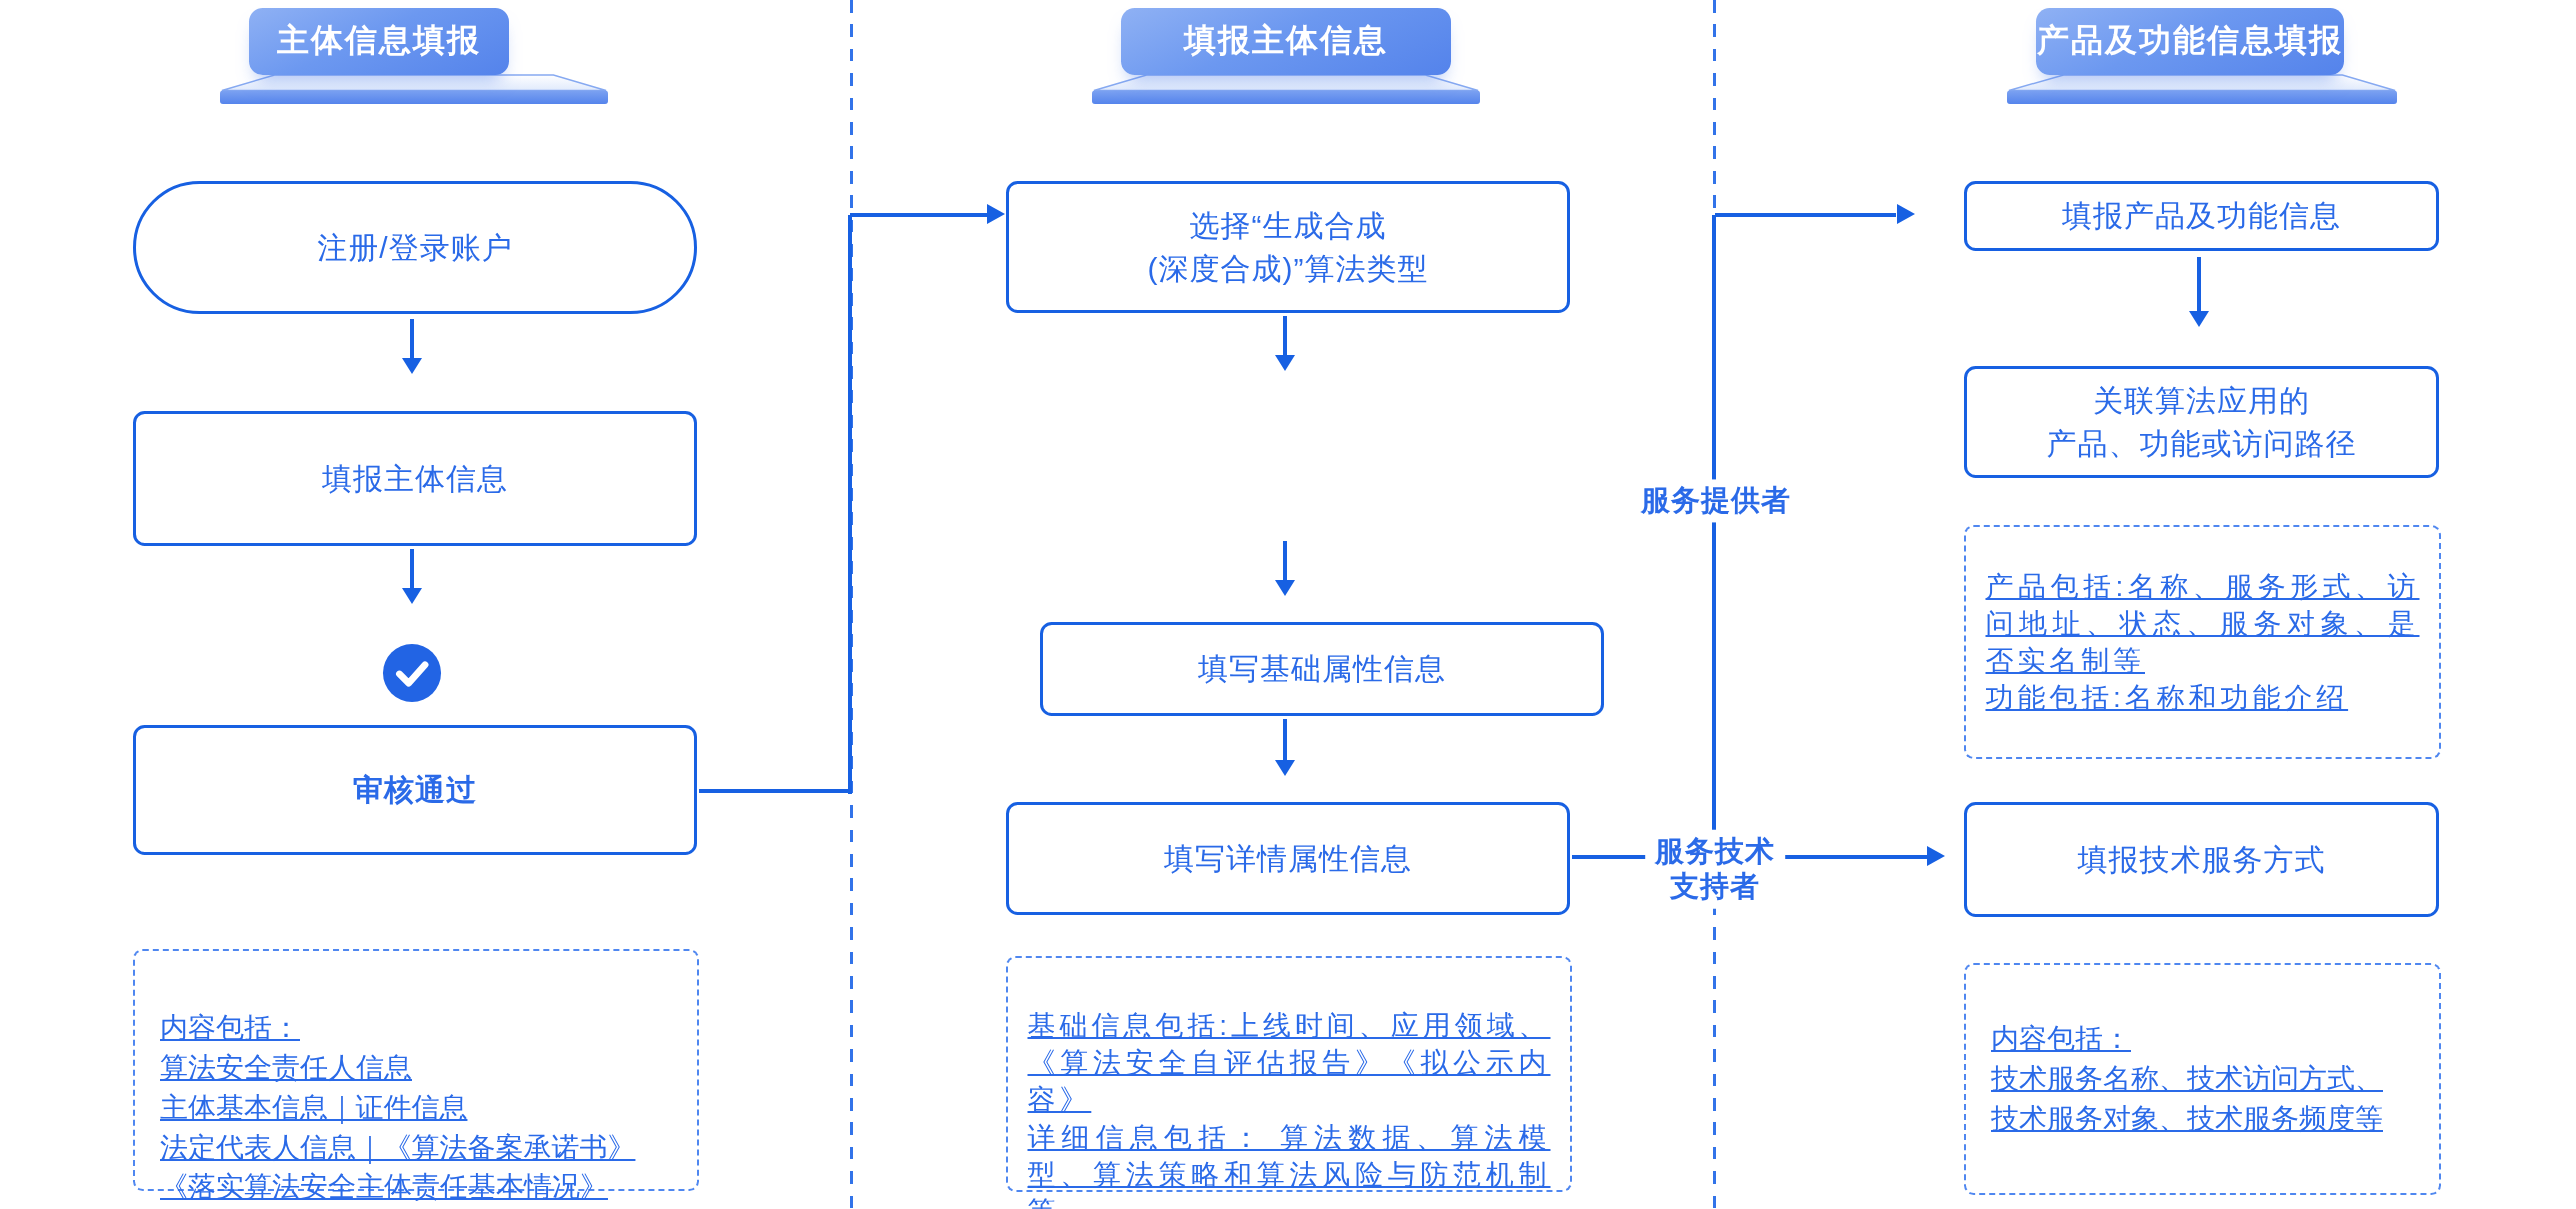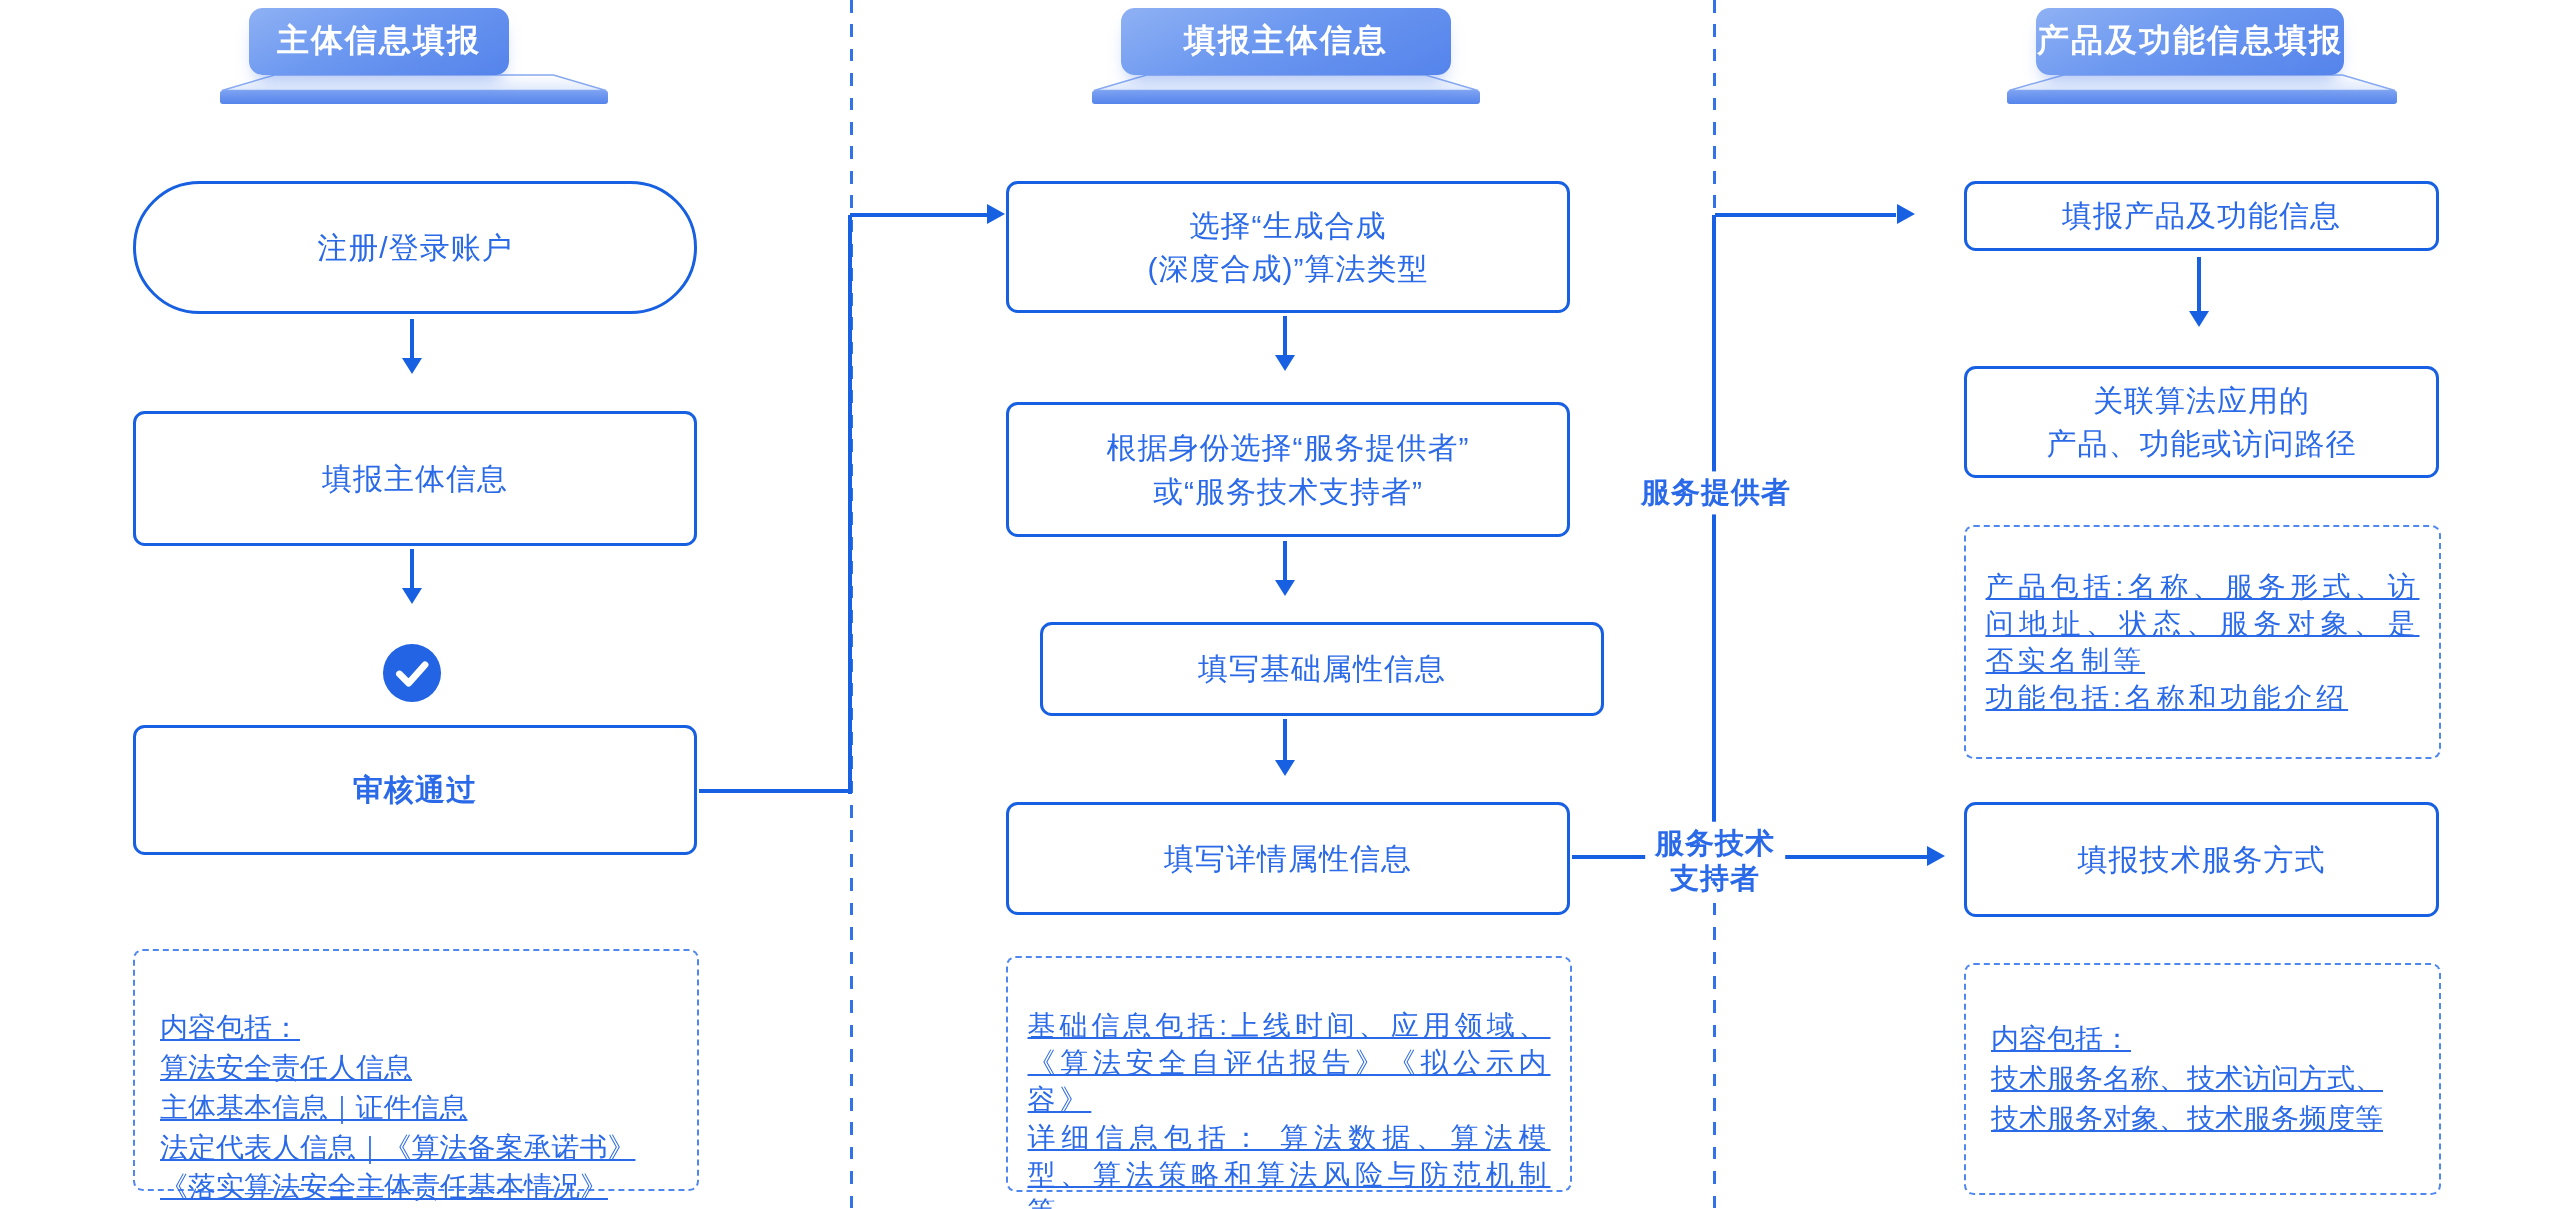--- a/index.html
+++ b/index.html
@@ -46,21 +46,21 @@
   .note{position:absolute;z-index:3;background:#fff;border:2px dashed var(--note-border);
     border-radius:9.8px;color:var(--text);font-size:28px;line-height:1.42;
     padding:17.6px 25px;box-sizing:border-box;white-space:pre-line;text-decoration:underline;}
   .note.justify{text-align:justify;letter-spacing:3.9px;line-height:1.33;padding:11.7px 19.5px;}
   .note.vcenter{display:flex;flex-direction:column;justify-content:center;}
   
   .check{position:absolute;z-index:3;width:60px;height:60px;}
   
   .edge-label{position:absolute;z-index:4;transform:translate(-50%,-50%);
     background:#fff;color:var(--text);font-size:29px;font-weight:700;letter-spacing:1px;
-    line-height:1.22;text-align:center;padding:3.9px 9.8px;white-space:pre-line;}
+    line-height:1.22;text-align:center;padding:3.9px 9.8px;white-space:pre-line;margin-top:8px;}
 </style>
 </head>
 <body>
 
 <div class="canvas">
 
   <svg width="0" height="0" style="position:absolute" aria-hidden="true">
     <defs>
       <linearGradient id="podSurf" x1="0" y1="0" x2="0" y2="1">
         <stop offset="0" stop-color="#FEFEFF"></stop>
@@ -136,24 +136,20 @@
     <polygon points="56,1 342,1 396,17 2,17" fill="url(#podSurf)" stroke="#86A9F1" stroke-width="1.5"></polygon>
     <rect x="0" y="17" width="398" height="14" rx="3" fill="url(#podBar)"></rect>
   </svg>
 
   <div class="node" style="left:1006px;top:181px;width:558px;height:126px">
     <span>选择“生成合成
 (深度合成)”算法类型</span>
   </div>
   <div class="varrow" style="left:1274px;top:316px;height:55px"></div>
 
-  <div class="node" style="left:1006px;top:402px;width:558px;height:129px">
-    <span>根据身份选择“服务提供者”
-或“服务技术支持者”</span>
-  </div>
   <div class="varrow" style="left:1274px;top:541px;height:55px"></div>
 
   <div class="node" style="left:1040px;top:622px;width:558px;height:88px">
     <span>填写基础属性信息</span>
   </div>
   <div class="varrow" style="left:1274px;top:719px;height:57px"></div>
 
   <div class="node" style="left:1006px;top:802px;width:558px;height:107px">
     <span>填写详情属性信息</span>
   </div>

